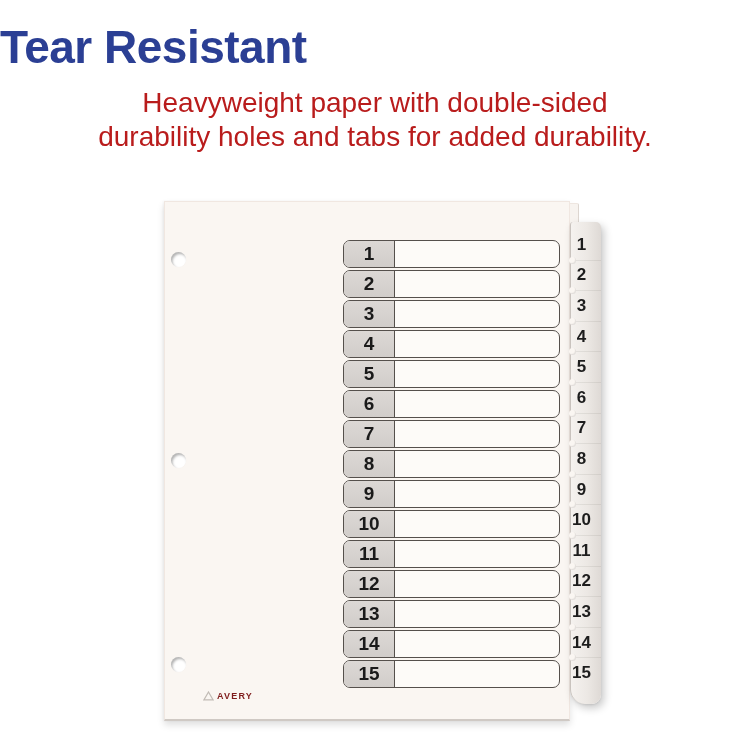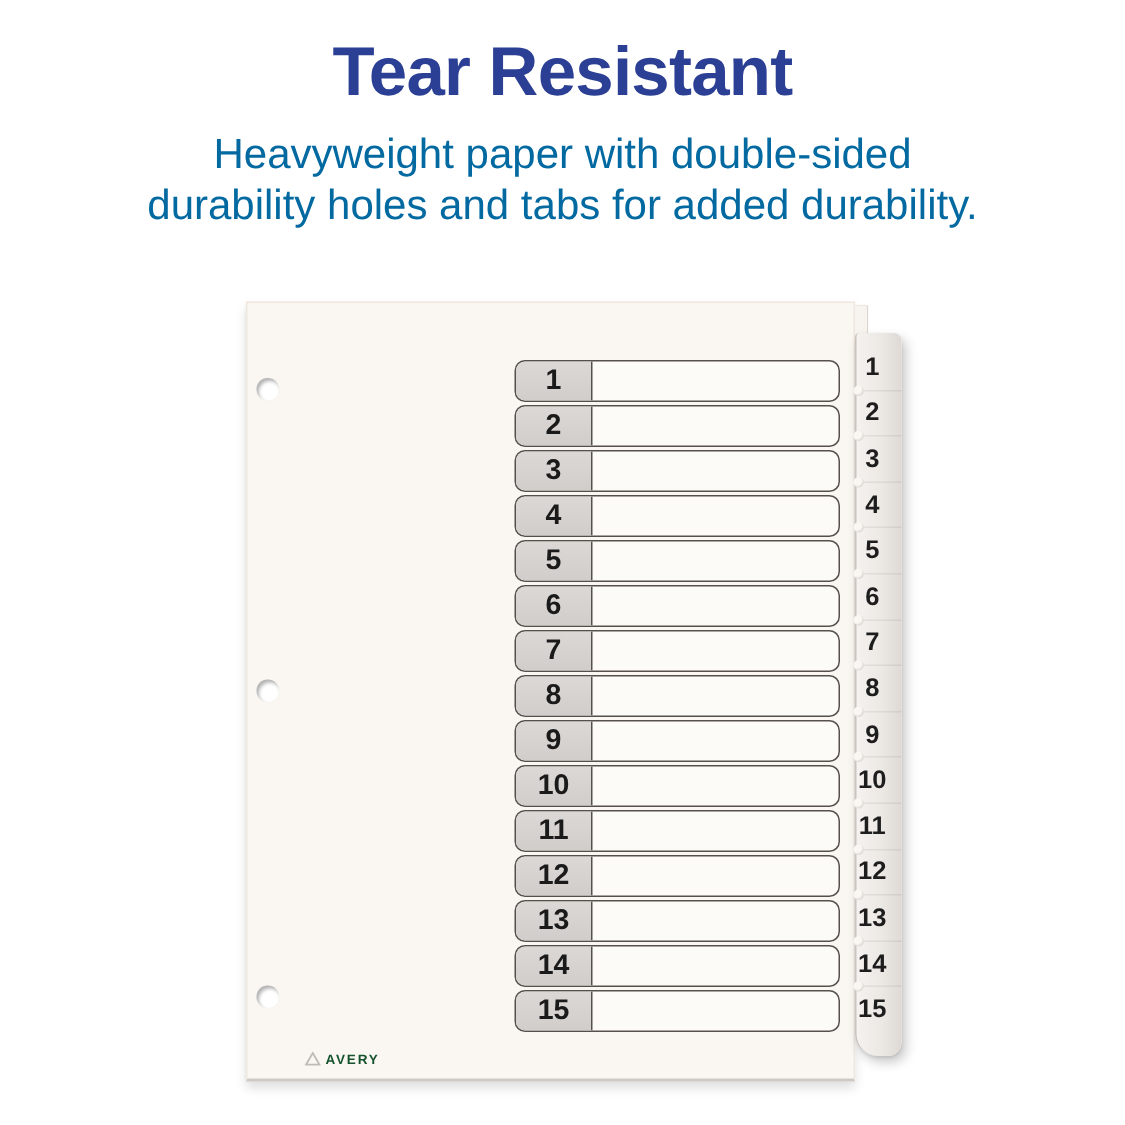--- a/index.html
+++ b/index.html
@@ -7,33 +7,32 @@
     width:750px; height:750px;
     background:#ffffff;
     font-family:"Liberation Sans", sans-serif;
     overflow:hidden;
   }
   .canvas { position:relative; width:750px; height:750px; background:#ffffff; }
 
   
   .title {
     margin:24px 0 0;
-    text-align:center;
     font-size:46px;
     line-height:1;
     font-weight:bold;
     letter-spacing:-0.5px;
     color:#2b3f94;
   }
   .subtitle {
     margin:16px 0 0;
     text-align:center;
     font-size:28px;
     line-height:34px;
-    color:#0369a1;
+    color:#b91c1c;
   }
   .subtitle .line { display:block; }
 
   
   .sheet {
     position:absolute; left:164px; top:177px;
     width:406px; height:520px;
     box-sizing:border-box;
     background:#faf6f2;
     border:1px solid #f0e7e1;
@@ -67,23 +66,23 @@
     flex:0 0 50px; width:50px;
     display:flex; align-items:center; justify-content:center;
     background:linear-gradient(180deg,#dcd8d5,#d1cdca);
     border-right:1.5px solid #55504c;
     font-size:19px; font-weight:bold; color:#1a1a1a;
   }
   .toc-blank { flex:1; }
 
   
   .brand {
-    position:absolute; left:38px; top:499px;
+    position:absolute; left:38px; top:489px;
     display:flex; align-items:center; gap:3px;
-    color:#14532d;
+    color:#7f1d1d;
   }
   .brand svg { display:block; }
   .brand-text { font-size:9px; font-weight:bold; letter-spacing:1.2px; }
 
   
   .step {
     position:absolute; left:570px; top:179px;
     width:8px; height:20px;
     background:#f7f3ef;
     border-top:1px solid #eee6e0;

